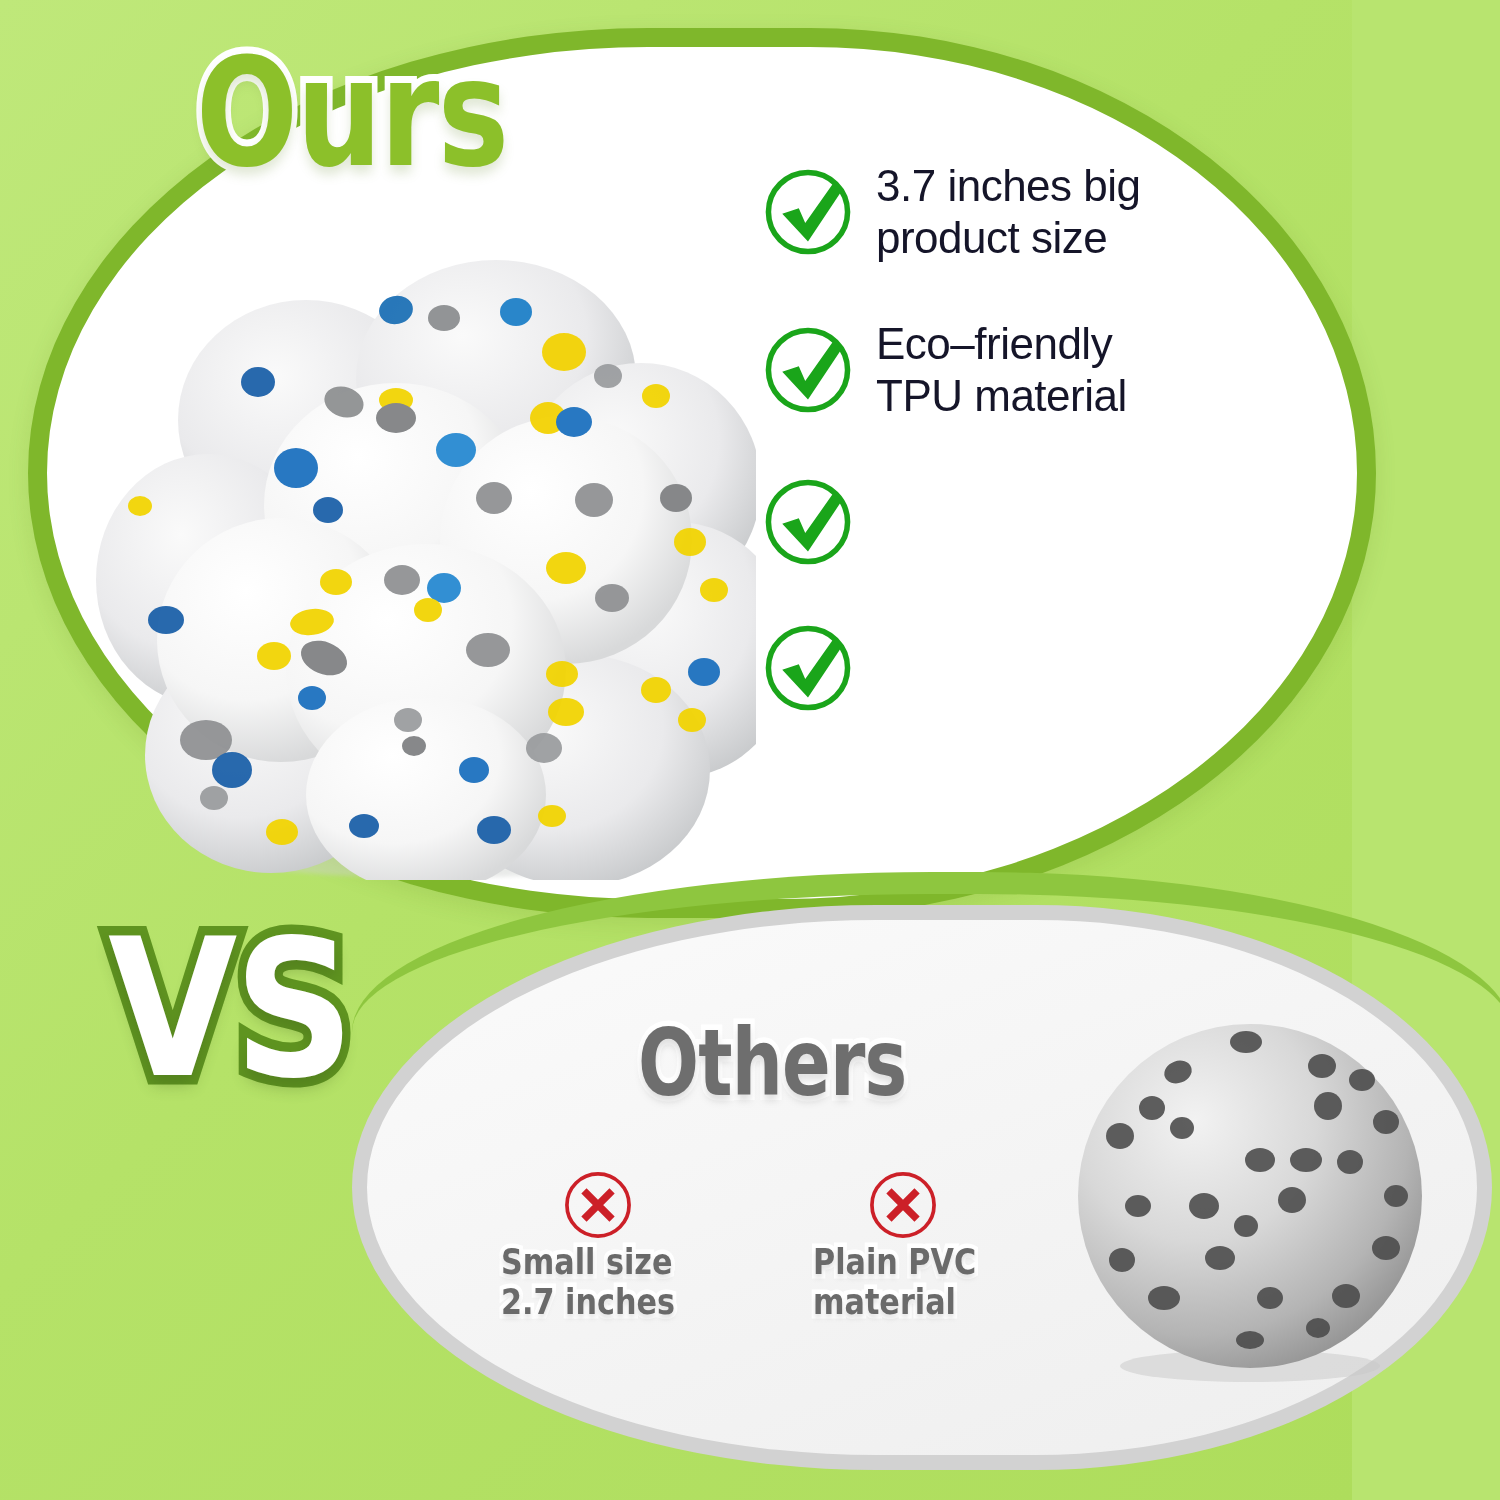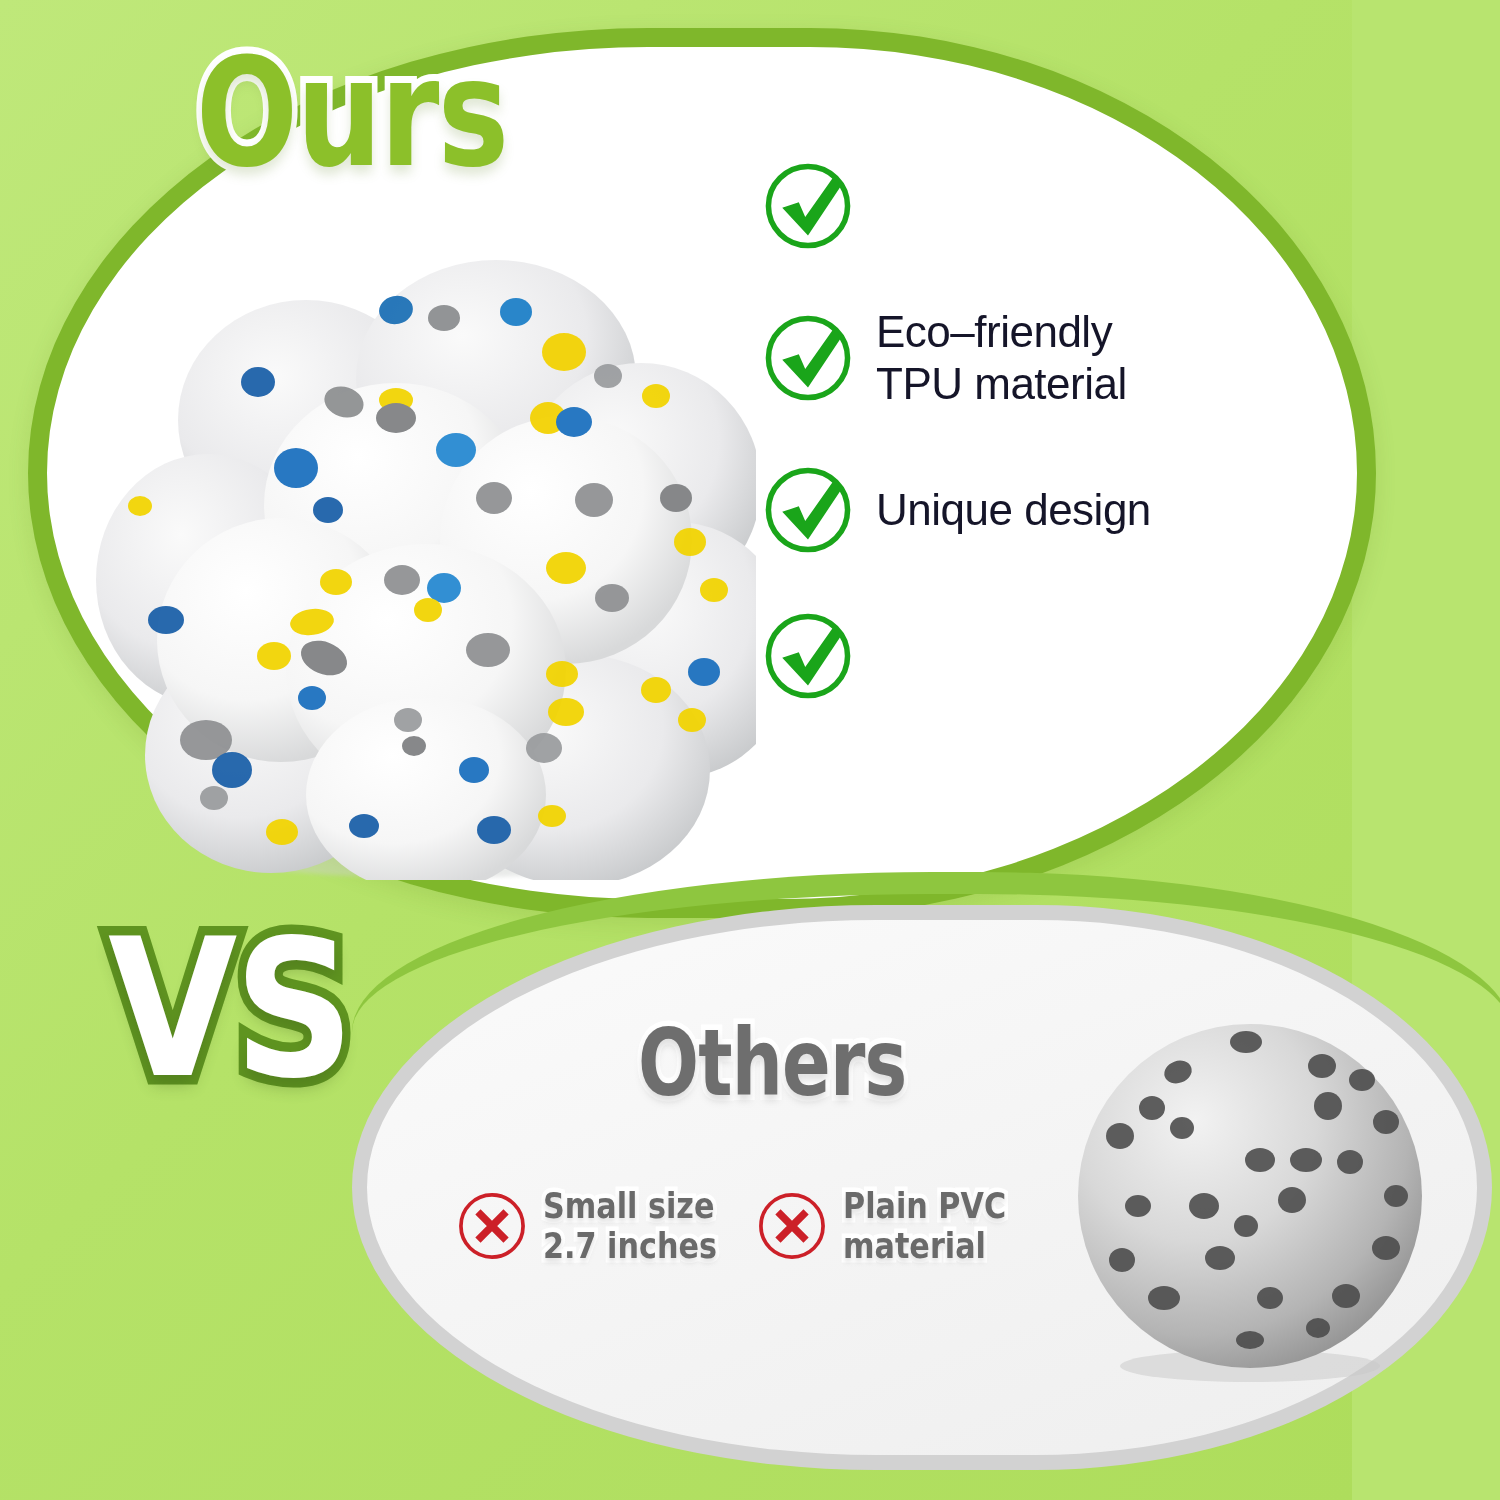--- a/index.html
+++ b/index.html
@@ -89,21 +89,21 @@
     letter-spacing:-.5px;
     white-space:pre-line;
   }
 
   
   .neg-grid{
     position:absolute;left:455px;top:1168px;width:610px;
     display:grid;grid-template-columns:300px 310px;
     grid-template-rows:116px 116px;
   }
-  .neg{display:flex;align-items:center;}
+  .neg{display:flex;align-items:center;flex-direction:column;}
   .x-icon{flex:0 0 74px;width:74px;height:74px;margin-right:14px;}
   .neg-text{
     font-size:36px;line-height:40px;font-weight:700;
     color:#6a6a6a;
     font-family:"DejaVu Sans", sans-serif;
     transform:scaleX(.84);transform-origin:left center;
     -webkit-text-stroke:9px #ffffff;
     paint-order:stroke fill;
     white-space:pre-line;
     text-shadow:0 4px 6px rgba(150,150,150,.30);
@@ -219,37 +219,38 @@
 
   <div class="title-ours">Ours</div>
 
   <div class="features">
 
     <div class="feature">
       <svg class="check-icon" viewBox="0 0 100 100">
         <circle cx="50" cy="50" r="43" fill="none" stroke="#1aa51a" stroke-width="6"></circle>
         <path d="M22 52 L40 46 L47 62 L78 18 L86 28 L50 82 Z" fill="#1aa51a"></path>
       </svg>
+      <div class="feature-text">3.7 inches big
+product size</div>
     </div>
 
     <div class="feature">
       <svg class="check-icon" viewBox="0 0 100 100">
         <circle cx="50" cy="50" r="43" fill="none" stroke="#1aa51a" stroke-width="6"></circle>
         <path d="M22 52 L40 46 L47 62 L78 18 L86 28 L50 82 Z" fill="#1aa51a"></path>
       </svg>
       <div class="feature-text">Eco–friendly
 TPU material</div>
     </div>
 
     <div class="feature">
       <svg class="check-icon" viewBox="0 0 100 100">
         <circle cx="50" cy="50" r="43" fill="none" stroke="#1aa51a" stroke-width="6"></circle>
         <path d="M22 52 L40 46 L47 62 L78 18 L86 28 L50 82 Z" fill="#1aa51a"></path>
       </svg>
-      <div class="feature-text">Unique design</div>
     </div>
 
     <div class="feature">
       <svg class="check-icon" viewBox="0 0 100 100">
         <circle cx="50" cy="50" r="43" fill="none" stroke="#1aa51a" stroke-width="6"></circle>
         <path d="M22 52 L40 46 L47 62 L78 18 L86 28 L50 82 Z" fill="#1aa51a"></path>
       </svg>
     </div>
 
   </div>

